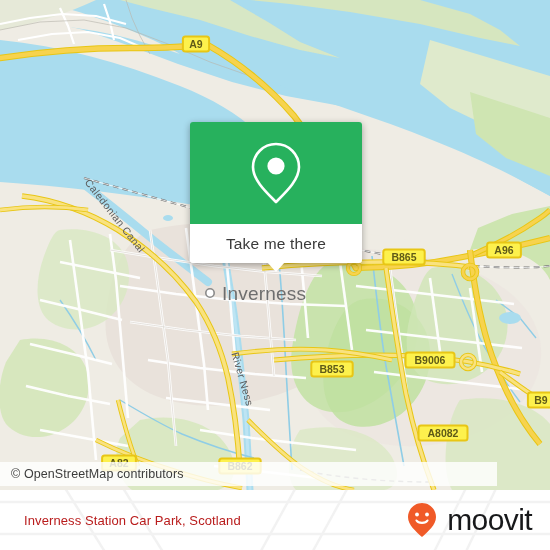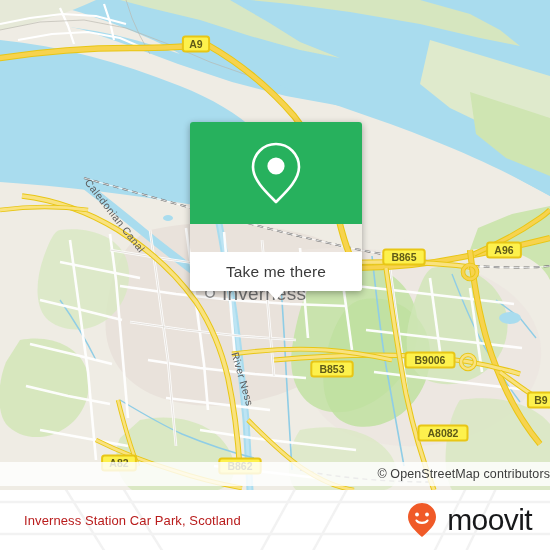--- a/index.html
+++ b/index.html
@@ -12,23 +12,23 @@
 
   
   #map-area {
     position:absolute; left:0; top:0; width:550px; height:490px;
     overflow:hidden; background:#efece4;
   }
   .svgmap { position:absolute; left:0; top:0; width:550px; height:490px; }
 
   
   #attribution-band {
-    position:absolute; left:0; top:462px; width:550px; height:24px;
+    position:absolute; left:0; top:462px; width:497px; height:24px;
     background:rgba(255,255,255,0.82);
-    display:flex; align-items:center;justify-content:flex-end;
+    display:flex; align-items:center;
   }
   #attribution-text {
     font-size:12.5px; color:#3c3c3c; padding-left:11px; letter-spacing:0.1px;
   }
 
   
   #place-card {
     position:absolute; left:190px; top:122px; width:172px;
     border-radius:3px; overflow:visible;
     box-shadow:0 2px 7px rgba(0,0,0,0.33);
@@ -37,21 +37,20 @@
   #card-header {
     height:102px; background:#27b15d;
     border-radius:3px 3px 0 0;
     display:flex; align-items:center; justify-content:center;
   }
   #card-footer {
     height:39px; background:#ffffff;
     border-radius:0 0 3px 3px;
     display:flex; align-items:center; justify-content:center;
     position:relative;
-    margin-top:28px;
   }
   #take-me-there-label {
     font-size:15.5px; color:#3a3a3a; letter-spacing:0.15px;
   }
   #card-tail {
     position:absolute; left:50%; margin-left:-9px; bottom:-9px;
     width:0; height:0;
     border-left:9px solid transparent;
     border-right:9px solid transparent;
     border-top:10px solid #ffffff;

